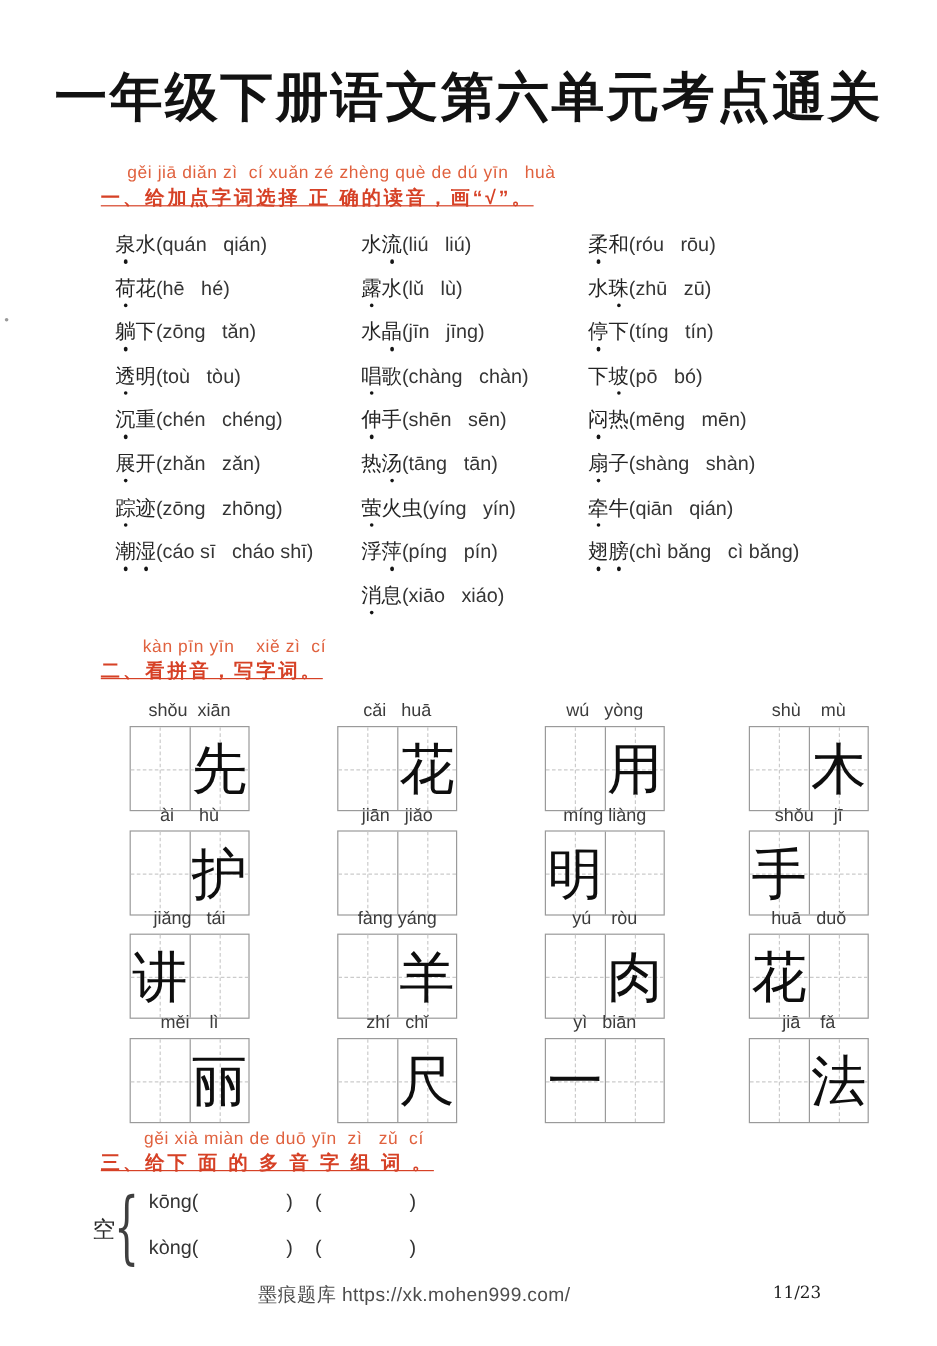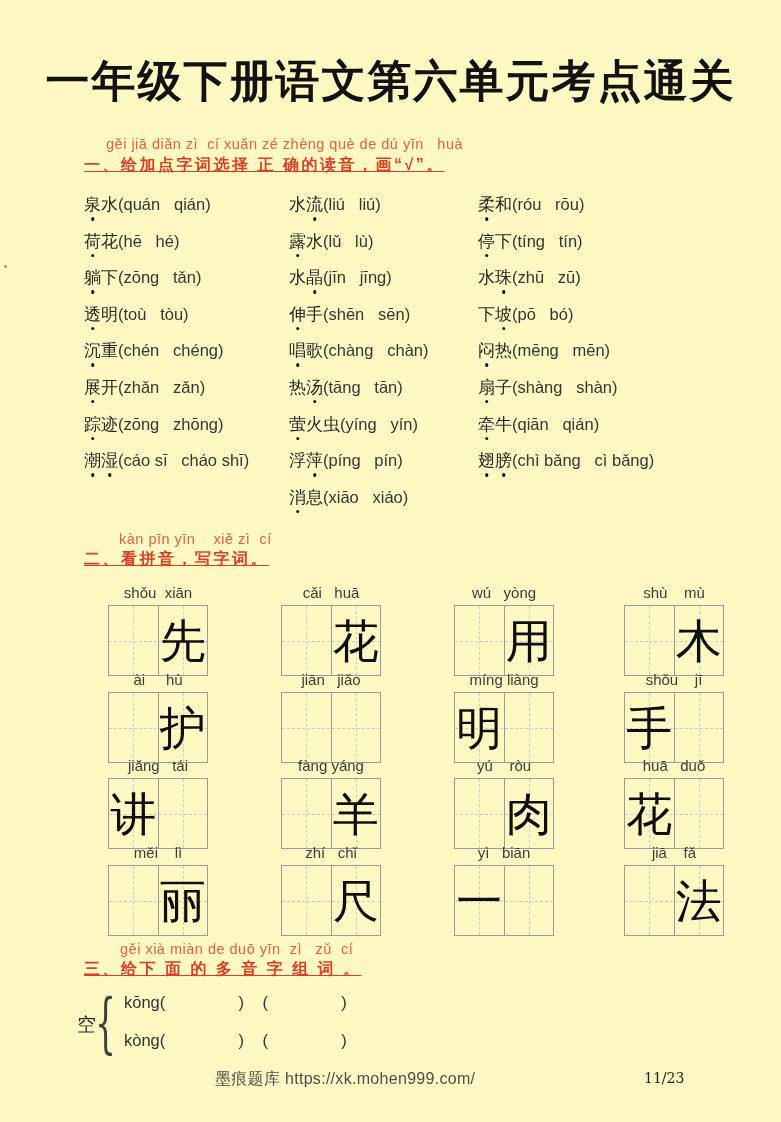--- a/index.html
+++ b/index.html
@@ -1,24 +1,24 @@
 <!DOCTYPE html>
 <html><head>
 <meta charset="utf-8">
 <style>
   html,body{margin:0;padding:0;background:#e9e9e9;}
-  .page{position:relative;width:781px;height:1122px;background:#fef9c3;margin:0 auto;
+  .page{position:relative;width:781px;height:1122px;background:#ffffff;margin:0 auto;
         font-family:"Liberation Sans",sans-serif;overflow:hidden;}
   .title{position:absolute;top:52px;left:0;width:100%;text-align:center;
          font-size:44px;font-weight:700;color:#121212;letter-spacing:2px;white-space:nowrap;}
   .pinyin-line{position:absolute;color:#e0613e;font-size:14.5px;white-space:pre;letter-spacing:.5px;}
   .sec-heading{position:absolute;color:#d64126;font-size:16px;font-weight:700;
                letter-spacing:2.5px;white-space:nowrap;text-decoration:underline;}
   .word-col{position:absolute;top:193px;}
-  .word-item{height:36.6px;font-size:17px;color:#242424;white-space:pre;line-height:22px;}
+  .word-item{height:36.6px;font-size:17px;color:#242424;white-space:pre;line-height:22px;margin-left:12px;}
   .zi{display:inline-block;position:relative;}
   .zi.dot::after{content:"";position:absolute;left:50%;transform:translateX(-50%);
                  bottom:-4.5px;width:3.5px;height:3.5px;border-radius:50%;background:#151515;}
   .choices{color:#353535;font-size:16.5px;}
   .grid-unit{position:absolute;width:100px;padding-left:26px;}
   .grid-pinyin{height:21px;text-align:center;font-size:15px;color:#3c3c3c;white-space:pre;}
   .grid-box{position:relative;width:100px;height:71px;border:1px solid #9a9a9a;display:flex;box-sizing:border-box;}
   .grid-box::after{content:"";position:absolute;left:0;right:0;top:50%;border-top:1px dashed #cbcbcb;}
   .grid-cell{position:relative;flex:1;height:100%;}
   .grid-cell+.grid-cell{border-left:1px solid #9a9a9a;}
@@ -51,31 +51,31 @@
       <div class="word-item"><span class="zi dot">透</span><span class="zi">明</span><span class="choices">(toù   tòu)</span></div>
       <div class="word-item"><span class="zi dot">沉</span><span class="zi">重</span><span class="choices">(chén   chéng)</span></div>
       <div class="word-item"><span class="zi dot">展</span><span class="zi">开</span><span class="choices">(zhǎn   zǎn)</span></div>
       <div class="word-item"><span class="zi dot">踪</span><span class="zi">迹</span><span class="choices">(zōng   zhōng)</span></div>
       <div class="word-item"><span class="zi dot">潮</span><span class="zi dot">湿</span><span class="choices">(cáo sī   cháo shī)</span></div>
     </div>
   <div id="col-1" class="word-col" style="left:289px;">
       <div class="word-item"><span class="zi">水</span><span class="zi dot">流</span><span class="choices">(liú   liú)</span></div>
       <div class="word-item"><span class="zi dot">露</span><span class="zi">水</span><span class="choices">(lǔ   lù)</span></div>
       <div class="word-item"><span class="zi">水</span><span class="zi dot">晶</span><span class="choices">(jīn   jīng)</span></div>
+      <div class="word-item"><span class="zi dot">唱</span><span class="zi">歌</span><span class="choices">(chàng   chàn)</span></div>
       <div class="word-item"><span class="zi dot">伸</span><span class="zi">手</span><span class="choices">(shēn   sēn)</span></div>
-      <div class="word-item"><span class="zi dot">唱</span><span class="zi">歌</span><span class="choices">(chàng   chàn)</span></div>
       <div class="word-item"><span class="zi">热</span><span class="zi dot">汤</span><span class="choices">(tāng   tān)</span></div>
       <div class="word-item"><span class="zi dot">萤</span><span class="zi">火</span><span class="zi">虫</span><span class="choices">(yíng   yín)</span></div>
       <div class="word-item"><span class="zi">浮</span><span class="zi dot">萍</span><span class="choices">(píng   pín)</span></div>
       <div class="word-item"><span class="zi dot">消</span><span class="zi">息</span><span class="choices">(xiāo   xiáo)</span></div>
     </div>
   <div id="col-2" class="word-col" style="left:478px;">
       <div class="word-item"><span class="zi dot">柔</span><span class="zi">和</span><span class="choices">(róu   rōu)</span></div>
+      <div class="word-item"><span class="zi">水</span><span class="zi dot">珠</span><span class="choices">(zhū   zū)</span></div>
       <div class="word-item"><span class="zi dot">停</span><span class="zi">下</span><span class="choices">(tíng   tín)</span></div>
-      <div class="word-item"><span class="zi">水</span><span class="zi dot">珠</span><span class="choices">(zhū   zū)</span></div>
       <div class="word-item"><span class="zi">下</span><span class="zi dot">坡</span><span class="choices">(pō   bó)</span></div>
       <div class="word-item"><span class="zi dot">闷</span><span class="zi">热</span><span class="choices">(mēng   mēn)</span></div>
       <div class="word-item"><span class="zi dot">扇</span><span class="zi">子</span><span class="choices">(shàng   shàn)</span></div>
       <div class="word-item"><span class="zi dot">牵</span><span class="zi">牛</span><span class="choices">(qiān   qián)</span></div>
       <div class="word-item"><span class="zi dot">翅</span><span class="zi dot">膀</span><span class="choices">(chì bǎng   cì bǎng)</span></div>
     </div>
 
   <div class="pinyin-line" style="left:119px;top:531px;">kàn pīn yīn    xiě zì  cí</div>
   <div class="sec-heading" style="left:84px;top:549px;">二、看拼音，写字词。</div>
 

